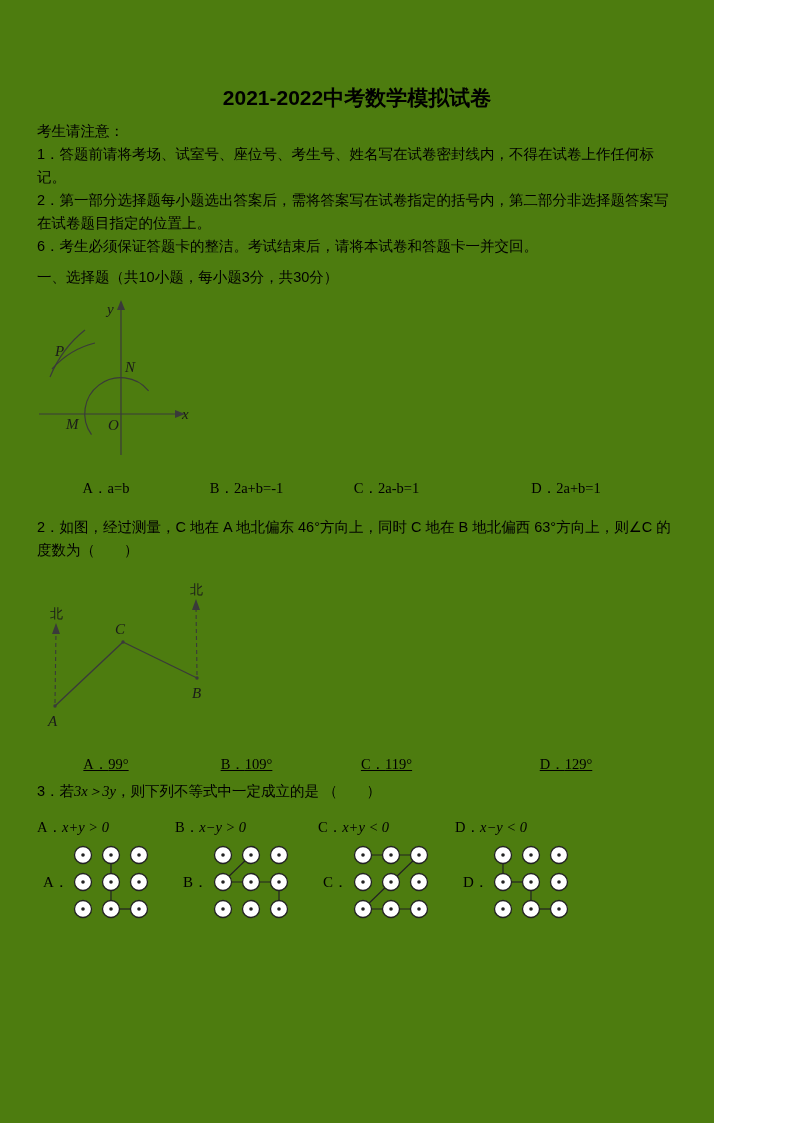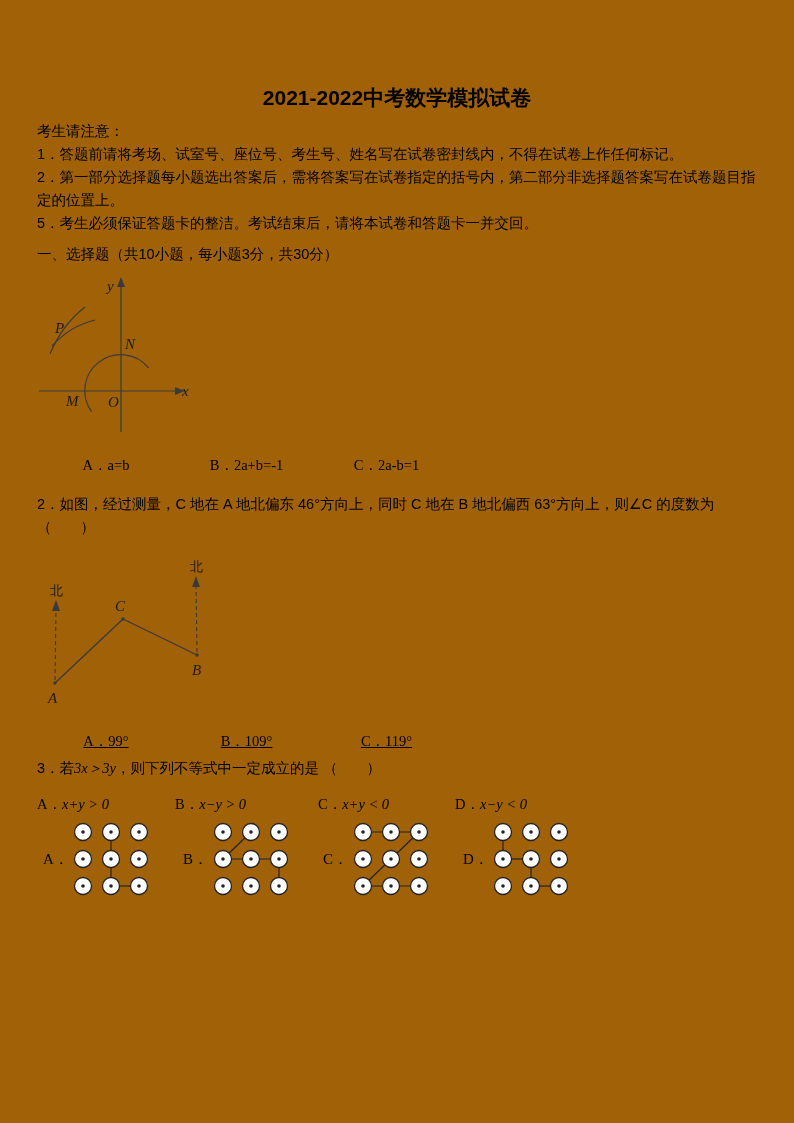--- a/index.html
+++ b/index.html
@@ -1,17 +1,17 @@
 <!DOCTYPE html>
 <html><head>
 <meta charset="utf-8">
 <style>
   html,body{margin:0;padding:0;background:#fff;}
   .page{
-    position:relative;width:794px;height:1123px;background:#a16207;color:#000;
+    position:relative;width:714px;height:1123px;background:#4d7c0f;color:#000;
     font-family:"Liberation Sans","DejaVu Sans",sans-serif;font-size:14.5px;
     box-sizing:border-box;padding:84px 37px 0 37px;overflow:hidden;
   }
   .doc-title{text-align:center;font-weight:bold;font-size:21px;line-height:28px;margin:0 0 8px 0;
     font-family:"Liberation Sans","DejaVu Sans",sans-serif;}
   .line{line-height:23px;}
   .para{line-height:23px;margin:0;}
   .serif{font-family:"Liberation Serif","DejaVu Serif",serif;text-align:center;}
   .it{font-family:"Liberation Serif","DejaVu Serif",serif;font-style:italic;}
   .frac{display:inline-flex;flex-direction:column;text-align:center;vertical-align:middle;
@@ -40,21 +40,21 @@
 <body>
 
 <div class="page">
 
   <h1 class="doc-title">2021-2022中考数学模拟试卷</h1>
 
   <div>
     <div class="line">考生请注意：</div>
     <div class="line">1．答题前请将考场、试室号、座位号、考生号、姓名写在试卷密封线内，不得在试卷上作任何标记。</div>
     <div class="line">2．第一部分选择题每小题选出答案后，需将答案写在试卷指定的括号内，第二部分非选择题答案写在试卷题目指定的位置上。</div>
-    <div class="line">5．考生必须保证答题卡的整洁。考试结束后，请将本试卷和答题卡一并交回。</div>
+    <div class="line">6．考生必须保证答题卡的整洁。考试结束后，请将本试卷和答题卡一并交回。</div>
   </div>
 
   <div class="line" style="margin-top:8px;">一、选择题（共10小题，每小题3分，共30分）</div>
 
 
   <figure style="margin-top:8px;">
     <svg width="190" height="166" viewBox="0 0 190 166">
 
       <line class="fig-stroke" x1="84" y1="10" x2="84" y2="158"></line>
       <polygon class="fig-fill" points="84,3 80,13 88,13"></polygon>
@@ -72,20 +72,21 @@
       <text class="fig-text" x="29" y="132">M</text>
       <text class="fig-text" x="88" y="75">N</text>
       <text class="fig-text" x="18" y="59">P</text>
     </svg>
   </figure>
 
   <div class="opt-row serif" style="margin-top:14px;">
     <span class="opt"><span class="lab">A．</span><span>a=b</span></span>
     <span class="opt"><span class="lab">B．</span><span>2a+b=-1</span></span>
     <span class="opt"><span class="lab">C．</span><span>2a-b=1</span></span>
+    <span class="opt"><span class="lab">D．</span><span>2a+b=1</span></span>
   </div>
 
   <p class="para" style="margin-top:16px;">2．如图，经过测量，C 地在 A 地北偏东 46°方向上，同时 C 地在 B 地北偏西 63°方向上，则∠C 的度数为（　　）</p>
 
   <figure style="margin-top:8px;margin-left:5px;">
     <svg width="190" height="162" viewBox="0 0 190 162">
 
       <line class="fig-dash" x1="13" y1="133" x2="14" y2="60"></line>
       <polygon class="fig-fill" points="14,53 10,64 18,64"></polygon>
       <text class="fig-cjk" x="8" y="48">北</text>
@@ -102,20 +103,21 @@
       <text class="fig-text" x="6" y="156">A</text>
       <text class="fig-text" x="150" y="128">B</text>
       <text class="fig-text" x="73" y="64">C</text>
     </svg>
   </figure>
 
   <div class="opt-row serif" style="margin-top:21px;text-decoration:underline;">
     <span class="opt"><span class="lab">A．</span><span>99°</span></span>
     <span class="opt"><span class="lab">B．</span><span>109°</span></span>
     <span class="opt"><span class="lab">C．</span><span>119°</span></span>
+    <span class="opt"><span class="lab">D．</span><span>129°</span></span>
   </div>
 
   <p class="para" style="margin-top:4px;"><span>3．若</span><span class="it">3x＞3y</span><span>，则下列不等式中一定成立的是 （　　）</span></p>
 
   <div class="opt-row" style="margin-top:13px;">
     <span class="opt"><span class="lab">A．</span><span class="it">x+y &gt; 0</span></span>
     <span class="opt"><span class="lab">B．</span><span class="it">x−y &gt; 0</span></span>
     <span class="opt"><span class="lab">C．</span><span class="it">x+y &lt; 0</span></span>
     <span class="opt"><span class="lab">D．</span><span class="it">x−y &lt; 0</span></span>
   </div>

